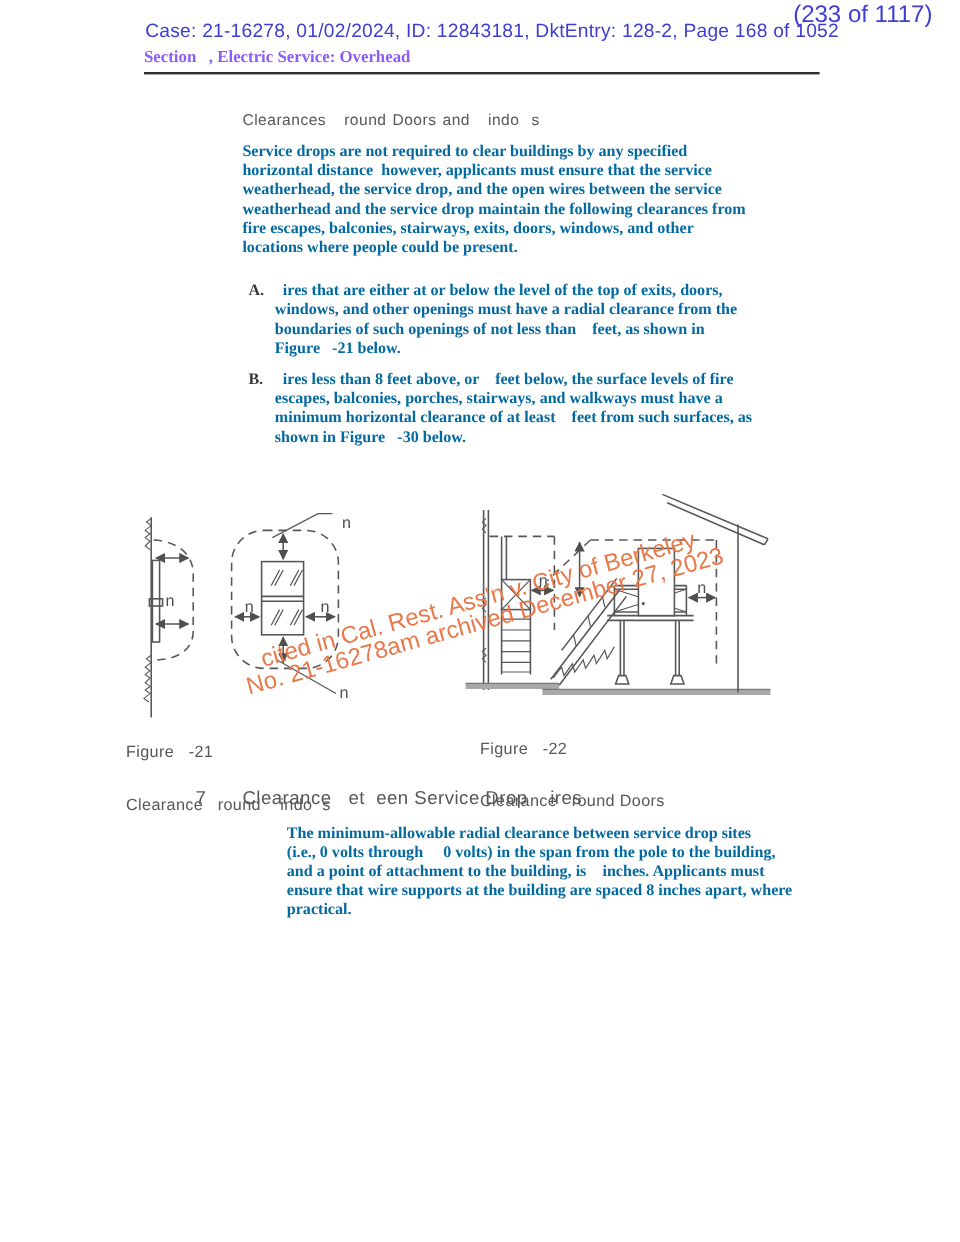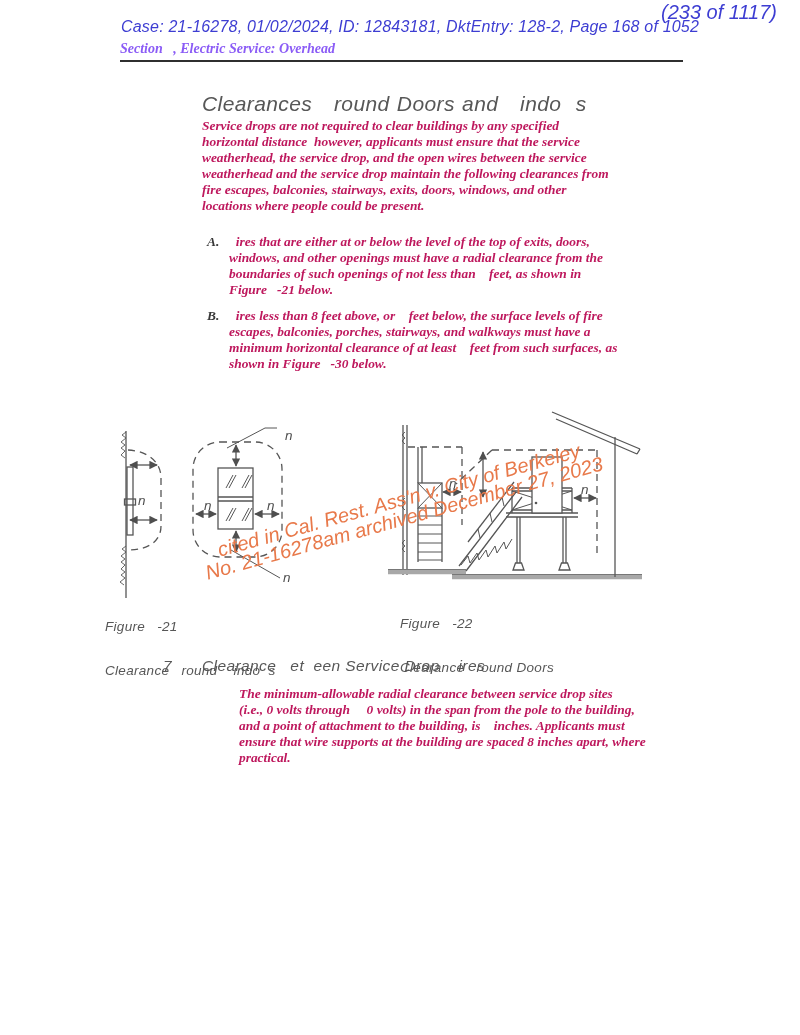--- a/index.html
+++ b/index.html
@@ -1,26 +1,26 @@
 <!DOCTYPE html>
 <html><head>
 <meta charset="utf-8">
 <style>
   html,body{margin:0;padding:0;background:#ffffff;}
   .page{position:relative;width:800px;height:835px;background:#ffffff;overflow:hidden;
-        font-family:"Liberation Serif","DejaVu Serif",serif;font-style:italic;}
+        font-family:"Liberation Serif","DejaVu Serif",serif;}
   .pre{white-space:pre;}
   .blue{color:#3d3dd2;font-family:"Liberation Sans","DejaVu Sans",sans-serif;}
   .sheet-count{position:absolute;top:1px;right:23px;font-size:20px;}
   .case-line{position:absolute;left:121px;top:18px;font-size:16px;letter-spacing:0.2px;}
   .section-line{position:absolute;left:120px;top:41px;font-size:14px;font-weight:700;color:#8b5cf6;}
   .rule{position:absolute;left:120px;top:60px;width:563px;height:2px;background:#2f2f2f;}
   .sans{font-family:"Liberation Sans","DejaVu Sans",sans-serif;color:#575757;}
-  .title{position:absolute;left:202px;top:92px;font-size:21px;letter-spacing:0.4px;word-spacing:1px;}
-  .serifpara{font-size:13.4px;font-weight:700;color:#be185d;line-height:15.9px;}
+  .title{position:absolute;left:202px;top:92px;font-size:13px;letter-spacing:0.4px;word-spacing:1px;}
+  .serifpara{font-size:13.4px;font-weight:700;color:#0369a1;line-height:15.9px;}
   .intro{position:absolute;left:202px;top:118px;}
   .list-item{position:absolute;left:207px;display:flex;}
   .list-label{font-size:13.4px;font-weight:700;color:#383838;width:22px;}
   .item-a{top:234px;}
   .item-b{top:308px;}
   .sec7-num{position:absolute;left:163px;top:657px;font-size:15.5px;}
   .sec7-head{position:absolute;left:202px;top:657px;font-size:15.5px;letter-spacing:0.4px;}
   .sec7-para{position:absolute;left:202px;top:686px;margin-left:37px;}
   .figsvg{position:absolute;left:0;top:400px;z-index:1;}
   .caption{position:absolute;z-index:1;font-size:13.5px;line-height:14.5px;text-align:left;letter-spacing:0.3px;}

